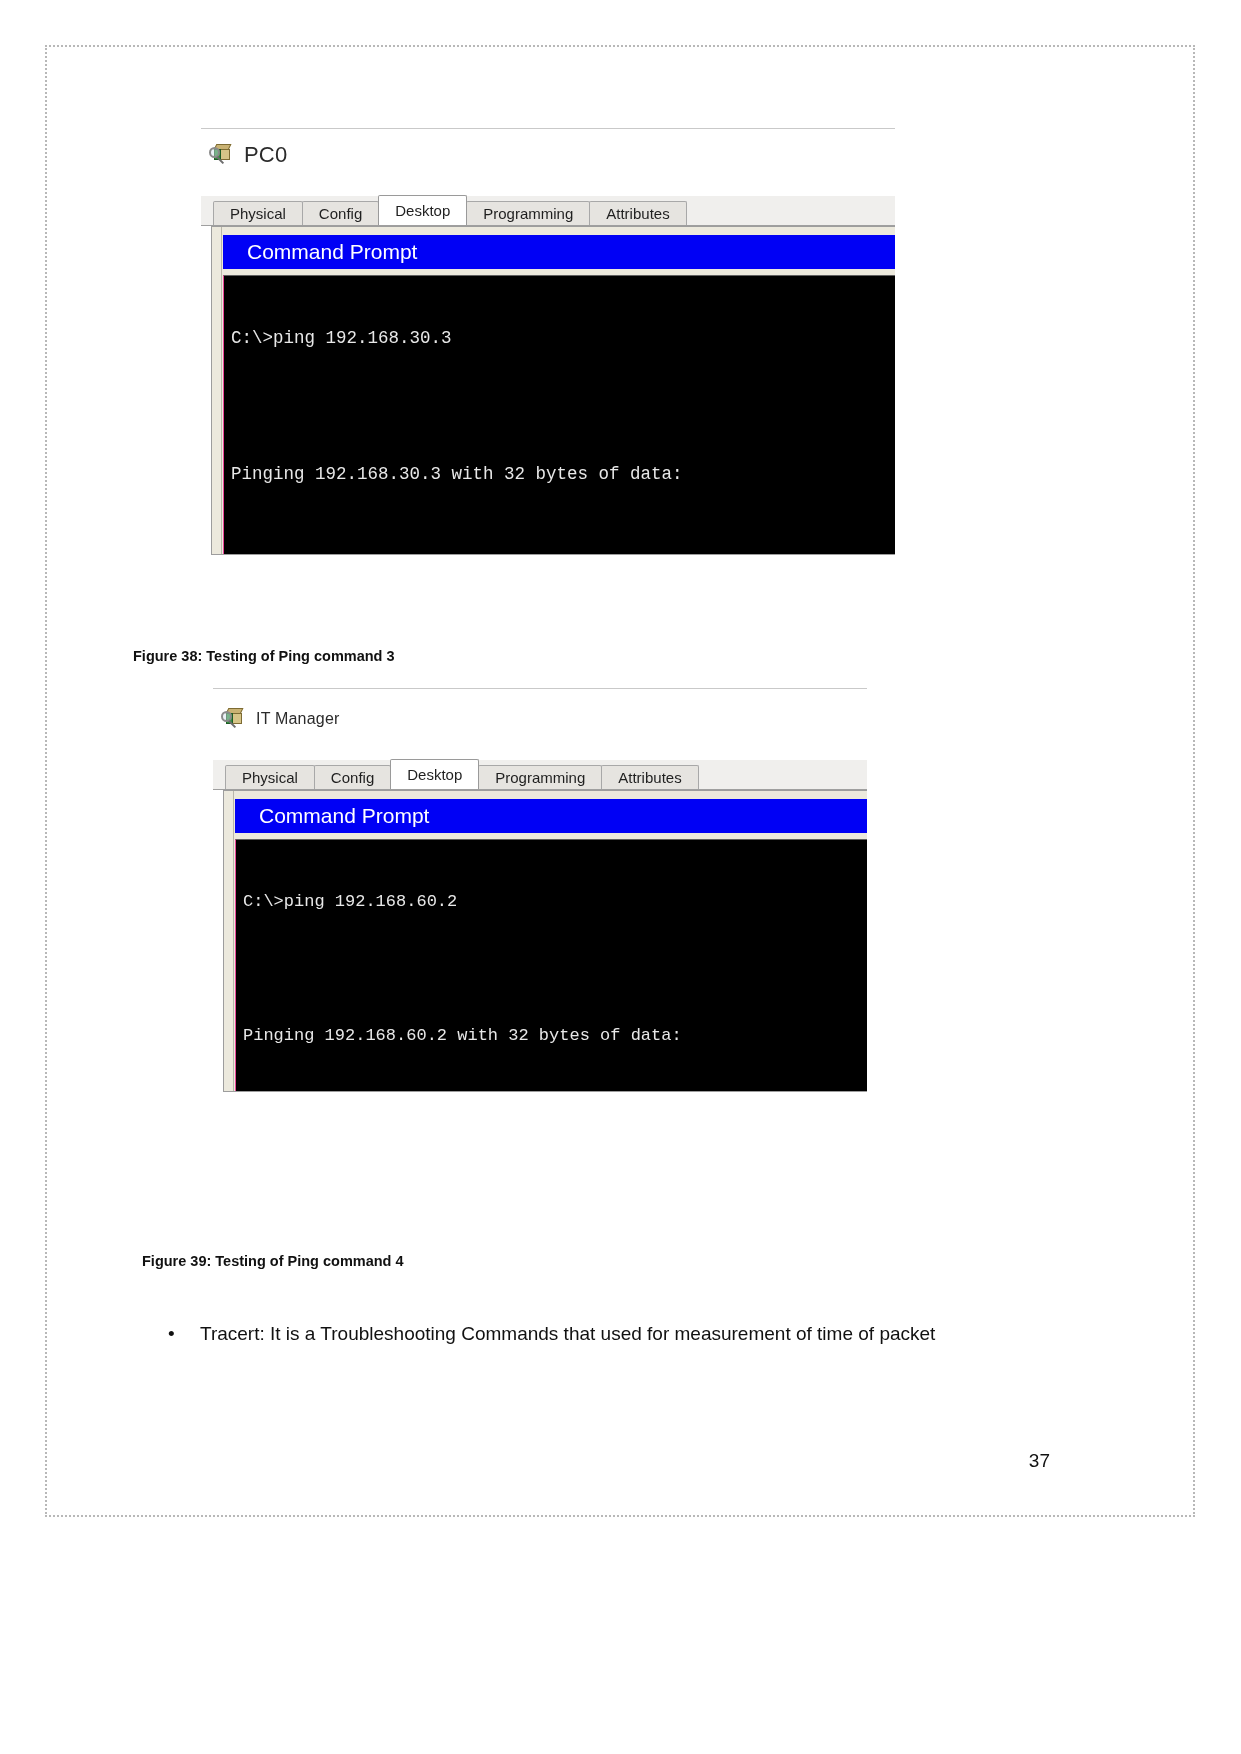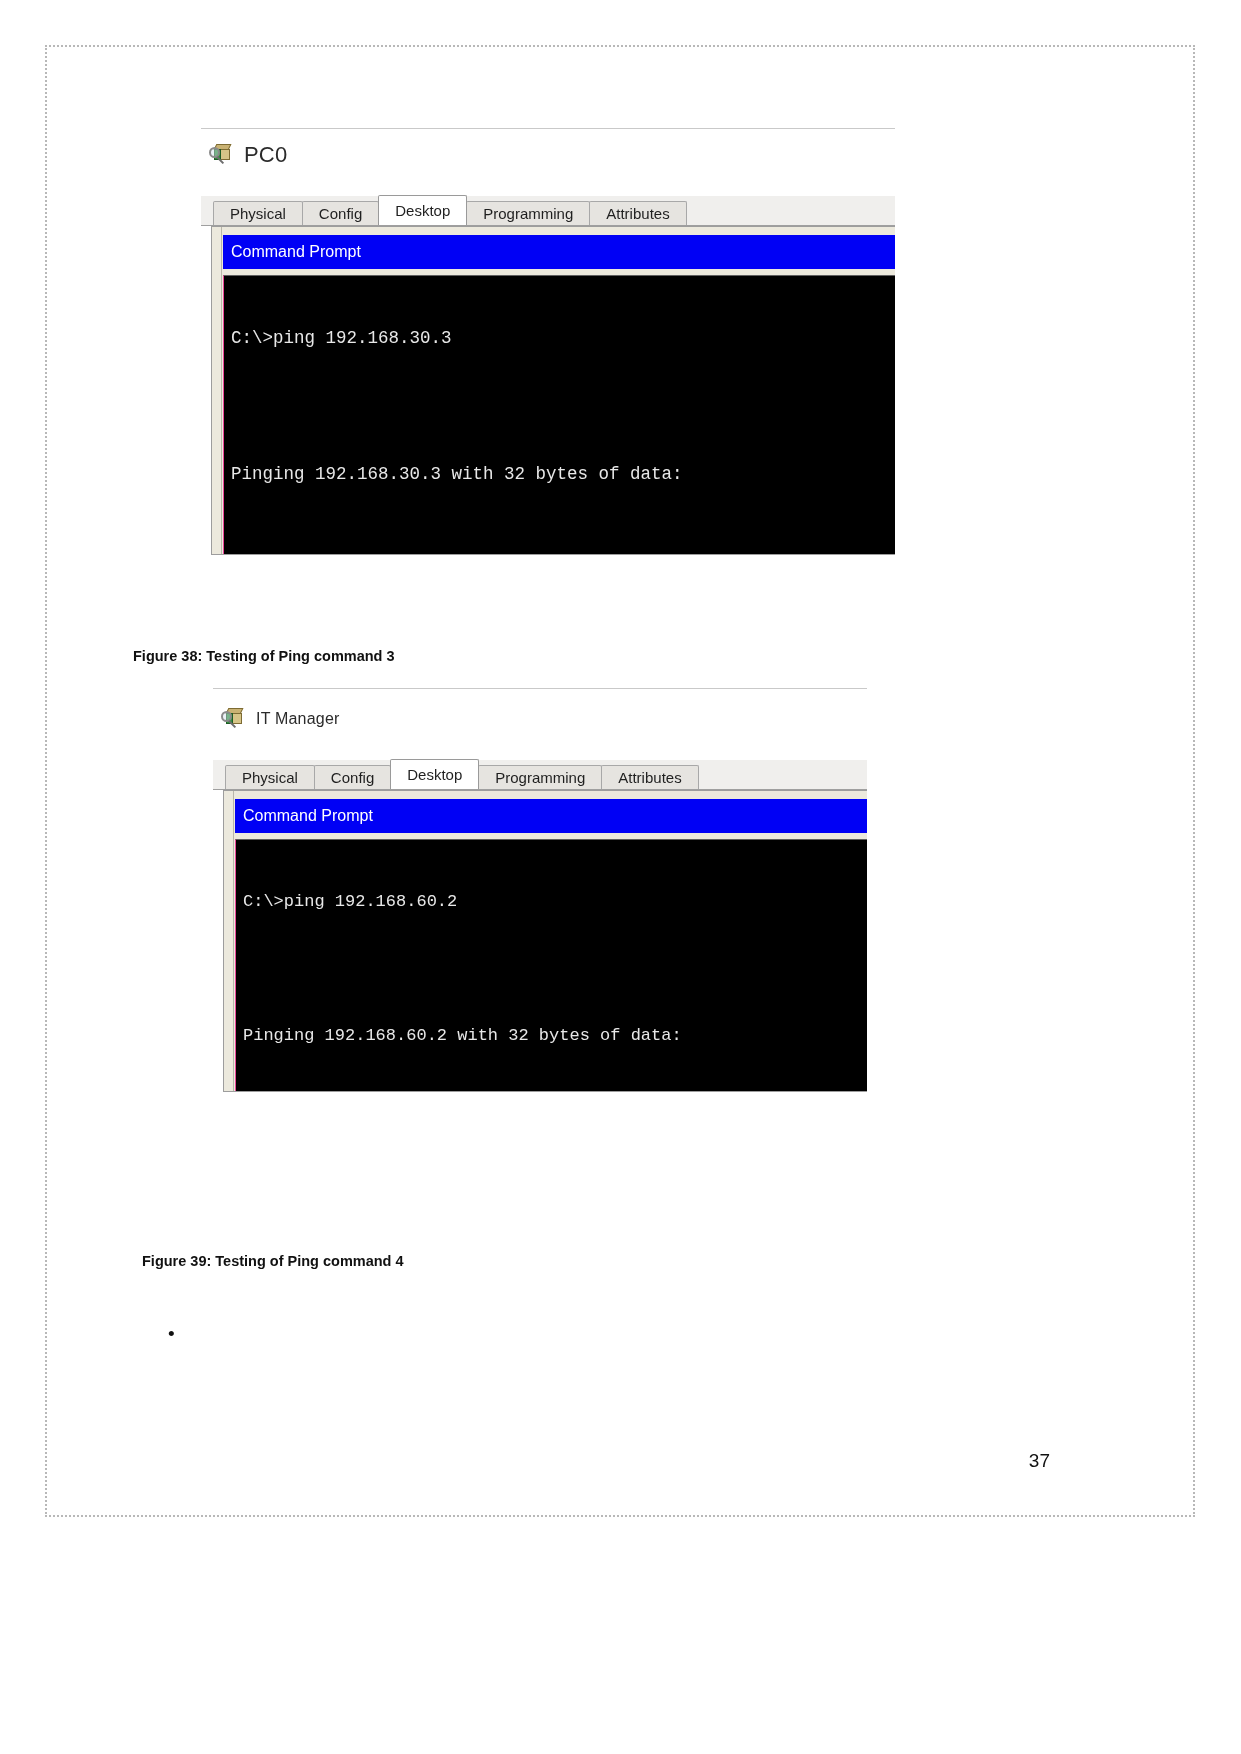--- a/index.html
+++ b/index.html
@@ -195,24 +195,24 @@
   .fig2 .pt-panel { top: 102px; bottom: 0; }
 
   .cmd-header {
     position: absolute;
     left: 11px;
     right: 0;
     top: 8px;
     height: 34px;
     background: #0000f5;
     color: #ffffff;
-    font-size: 16px;
+    font-size: 21px;
     font-family: "Liberation Sans", sans-serif;
     line-height: 34px;
-    padding-left: 8px;
+    padding-left: 24px;
     box-sizing: border-box;
     white-space: nowrap;
   }
 
   .term {
     position: absolute;
     left: 11px;
     right: 0;
     top: 48px;
     bottom: 0;
@@ -398,19 +398,20 @@
       </div>
     </div>
   </div>
 
   <div class="caption cap2">Figure 39: Testing of Ping command 4</div>
 
   <div class="bullet-block">
     <div class="bullet-row">
       <div class="bullet-dot">•</div>
       <div class="bullet-text">
+        <span>Tracert: It is a Troubleshooting Commands that used for measurement of time of packet</span>
       </div>
     </div>
   </div>
 
   <div class="page-number">37</div>
 
 </div>
 
 </body></html>

